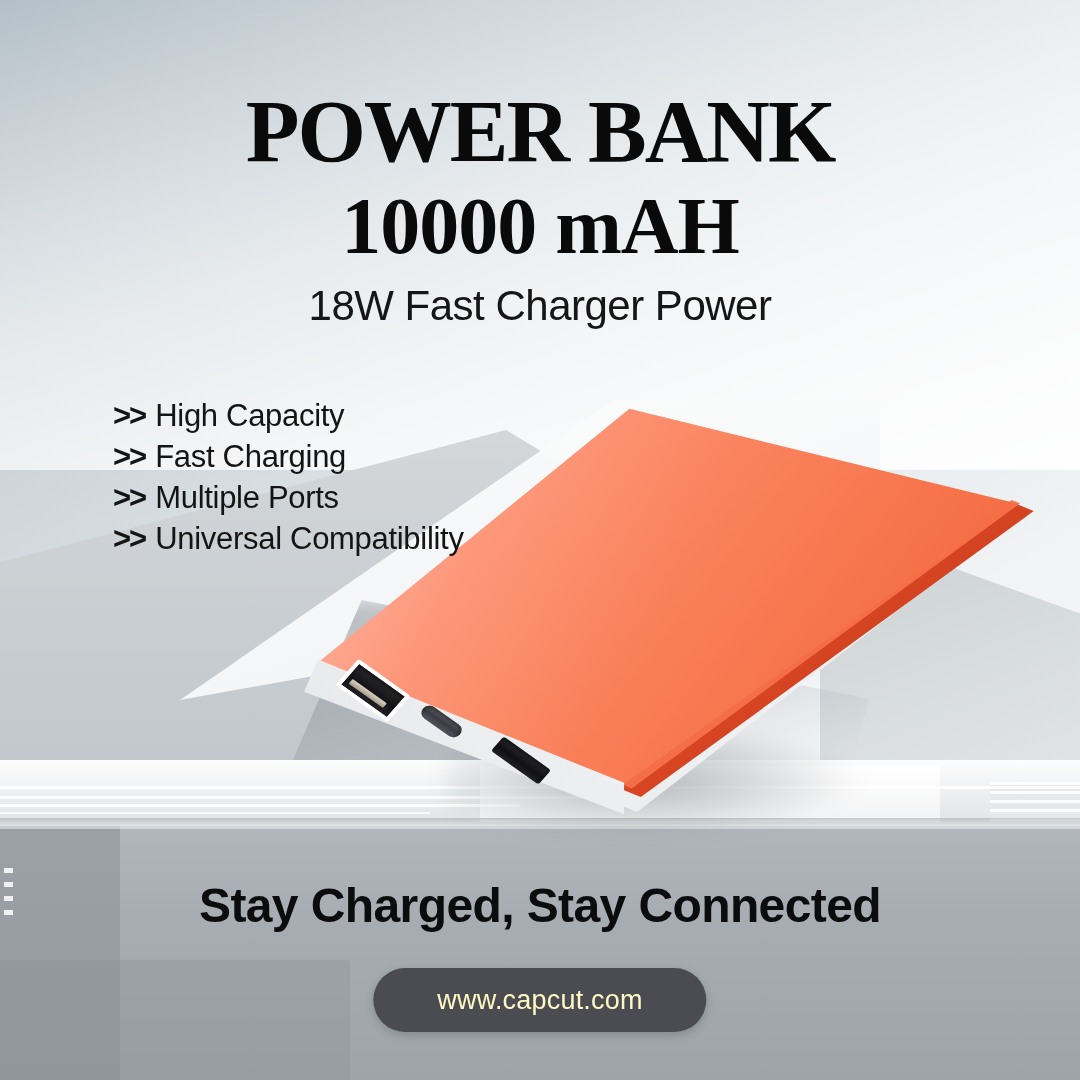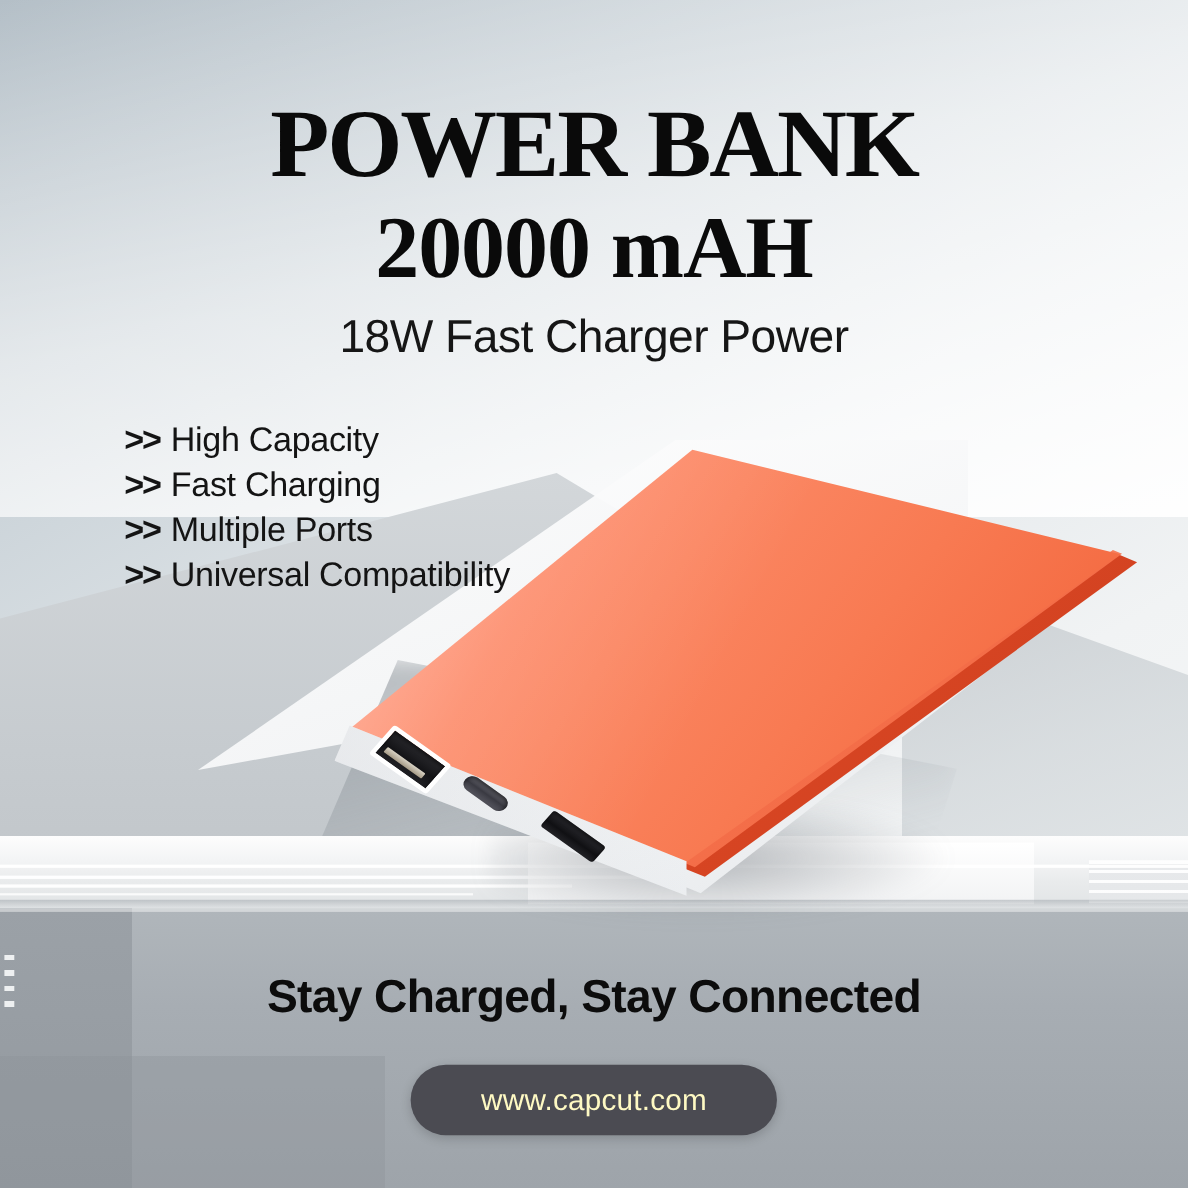--- a/index.html
+++ b/index.html
@@ -92,32 +92,32 @@
     color:#0a0a0a;font-weight:bold;letter-spacing:-1px;font-family:Liberation Serif, serif;
   }
   #title-1{top:86px;font-size:88px;line-height:92px;letter-spacing:-2px;}
   #title-2{top:184px;font-size:80px;line-height:84px;letter-spacing:-1px;}
   #subtitle{
     position:absolute;left:0;top:282px;width:1080px;text-align:center;
     font-size:42px;line-height:48px;color:#161616;font-weight:400;letter-spacing:-.5px;
   }
 
   #features{
-    position:absolute;left:113px;top:384px;width:520px;
+    position:absolute;left:113px;top:400px;width:520px;
     display:flex;flex-direction:column;gap:0px;
   }
   .feature{
     font-size:31px;line-height:31px;color:#141414;font-weight:400;
     white-space:nowrap;letter-spacing:-.3px;margin-bottom:10px;
   }
   .feature .chev{margin-right:10px;font-weight:bold;letter-spacing:-2px;}
 
   #tagline{
     position:absolute;left:0;top:882px;width:1080px;text-align:center;
-    font-size:42px;line-height:48px;font-weight:bold;color:#0c0c0c;letter-spacing:-.6px;
+    font-size:48px;line-height:48px;font-weight:bold;color:#0c0c0c;letter-spacing:-.6px;
   }
 
   #url-pill{
     position:absolute;left:50%;top:968px;transform:translateX(-50%);
     padding:17px 64px;border-radius:40px;
     background:#4b4b52;
     color:#fef9c3;font-size:27px;line-height:30px;letter-spacing:.2px;
     box-shadow:0 3px 10px rgba(0,0,0,.18);
     white-space:nowrap;
   }
@@ -251,21 +251,21 @@
     <div class="pb-part pb-front-shade"></div>
 
     <div class="port port-usba">
       <div class="usba-tongue"></div>
     </div>
     <div class="port port-usbc"></div>
     <div class="port port-micro"></div>
   </div>
 
   <div class="headline" id="title-1">POWER BANK</div>
-  <div class="headline" id="title-2">20000 mAH</div>
+  <div class="headline" id="title-2">10000 mAH</div>
   <div id="subtitle">18W Fast Charger Power</div>
 
   <div id="features">
     <div class="feature">
       <span class="chev">&gt;&gt;</span><span>High Capacity</span>
     </div>
     <div class="feature">
       <span class="chev">&gt;&gt;</span><span>Fast Charging</span>
     </div>
     <div class="feature">

